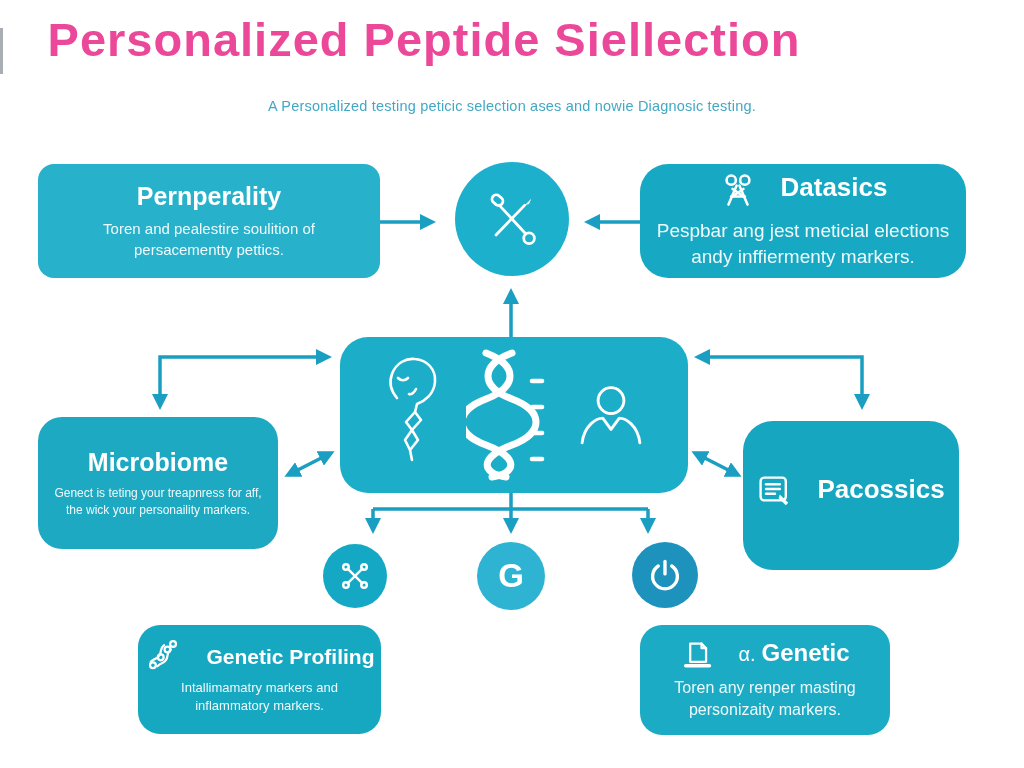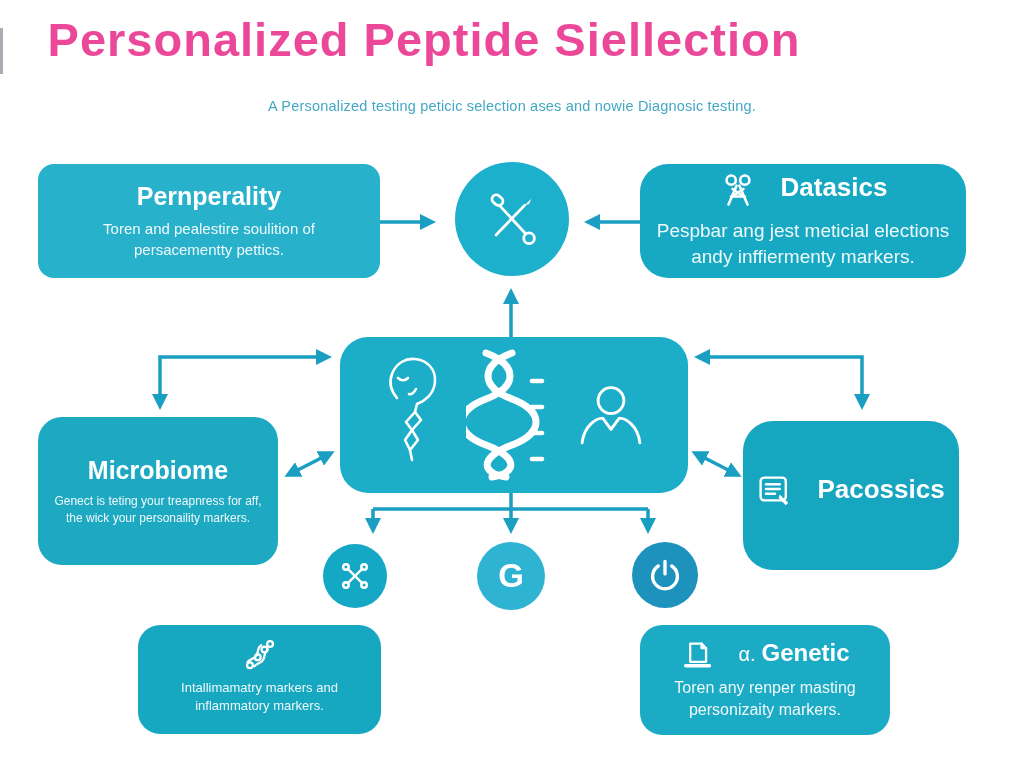--- a/index.html
+++ b/index.html
@@ -28,21 +28,21 @@
   .b-topleft h2{font-size:25px;}
   .b-topleft p{font-size:15px;width:300px;}
 
   .b-topright{left:640px;top:164px;width:326px;height:114px;border-radius:28px;background:#17a9c3;}
   .b-topright h2{font-size:26px;margin:0;}
   .b-topright p{font-size:19px;width:296px;}
 
   .b-center{left:340px;top:337px;width:348px;height:156px;border-radius:28px;background:#1caec9;}
   .b-center .inner{flex-direction:row;gap:26px;}
 
-  .b-midleft{left:38px;top:417px;width:240px;height:148px;border-radius:24px;background:#1ea9c3;}
+  .b-midleft{left:38px;top:417px;width:240px;height:132px;border-radius:24px;background:#1ea9c3;}
   .b-midleft h2{font-size:25px;}
   .b-midleft p{font-size:12px;width:212px;}
 
   .b-midright{left:743px;top:421px;width:216px;height:149px;border-radius:30px;background:#16a6c0;}
   .b-midright h2{font-size:26px;margin:0;}
   .b-midright p{font-size:14.5px;width:218px;}
 
   .b-botleft{left:138px;top:625px;width:243px;height:109px;border-radius:22px;background:#16a7c1;}
   .b-botleft h2{font-size:21px;margin:0;}
   .b-botleft p{font-size:13px;width:220px;}
@@ -204,20 +204,21 @@
     <div class="inner">
       <div class="hdr" style="margin-bottom:6px;">
         <svg class="ic" width="38" height="38" viewBox="0 0 34 34" fill="none" stroke="#fff" stroke-width="2" stroke-linecap="round" style="margin-top:-10px;">
           <path d="M6 24 C10 20 12 22 14 18 C16 14 14 12 18 9"></path>
           <path d="M12 28 C16 24 18 26 20 22 C22 18 20 16 24 13"></path>
           <circle cx="8" cy="27" r="2.6"></circle>
           <circle cx="15" cy="20" r="2.6"></circle>
           <circle cx="21" cy="13" r="2.6"></circle>
           <circle cx="26" cy="8" r="2.6"></circle>
         </svg>
+        <h2>Genetic Profiling</h2>
       </div>
       <p>Intallimamatry markers and inflammatory markers.</p>
     </div>
   </div>
 
   <div class="box b-botright">
     <div class="inner">
       <div class="hdr" style="margin-bottom:6px;">
         <svg class="ic" width="34" height="32" viewBox="0 0 30 28" fill="none" stroke="#fff" stroke-width="2" stroke-linecap="round" stroke-linejoin="round">
           <path d="M9 4 H19 L23 8 V20 H9 Z"></path>

